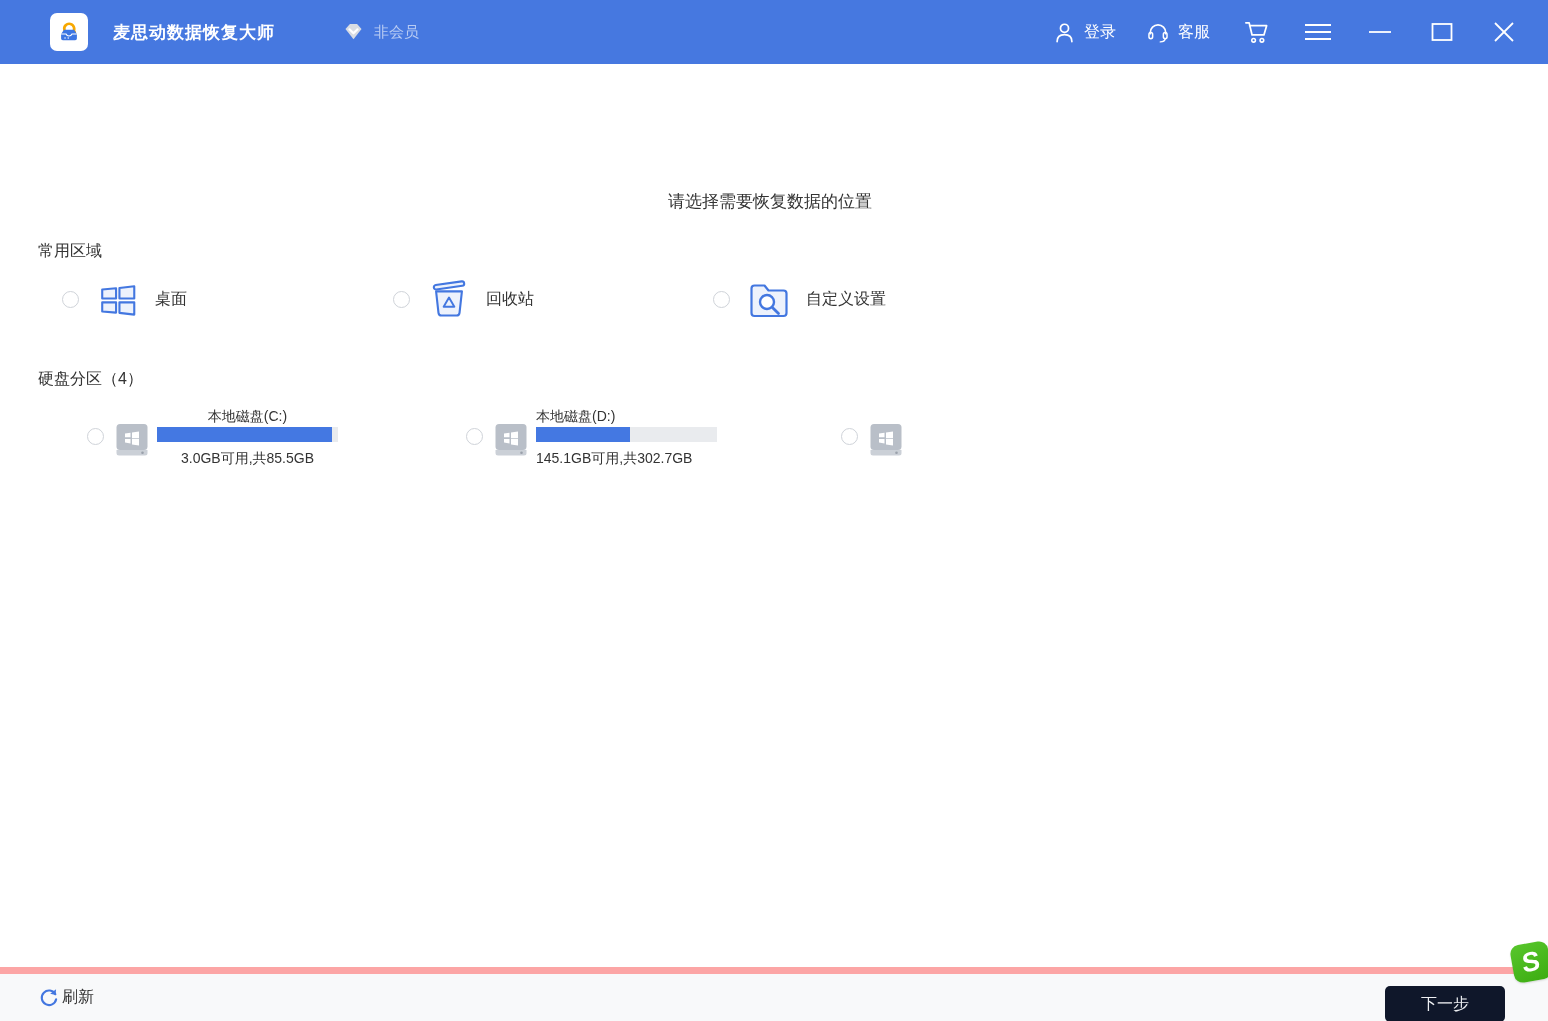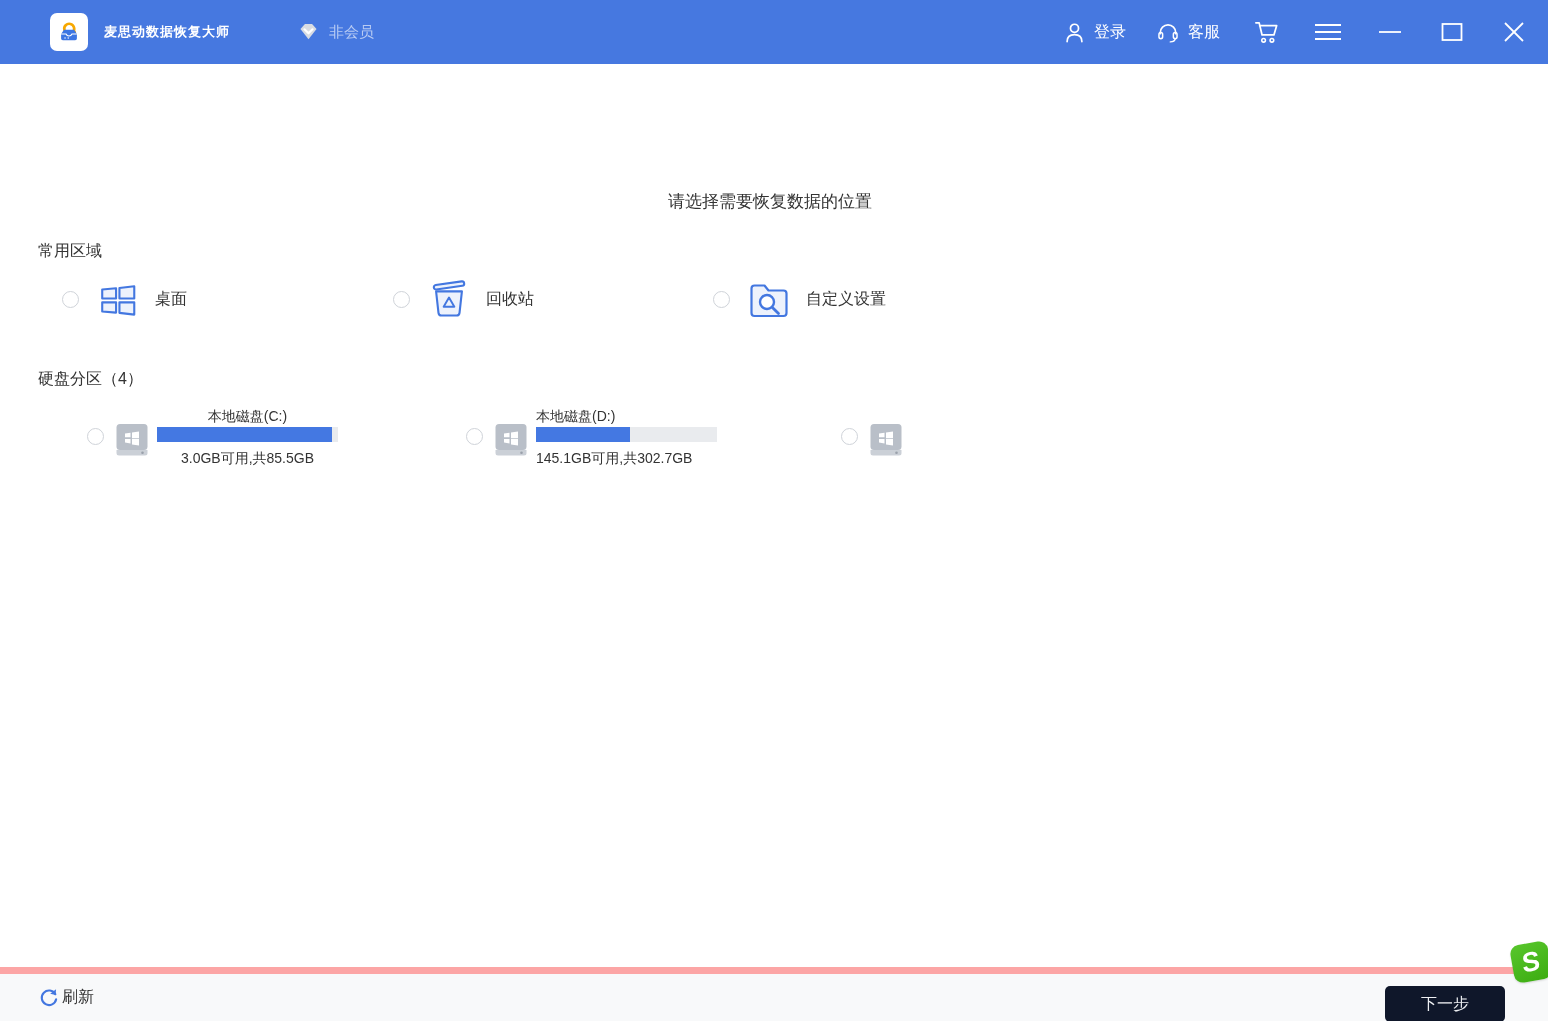--- a/index.html
+++ b/index.html
@@ -12,27 +12,27 @@
   .titlebar {
     position:absolute; top:0; left:0; width:1548px; height:64px;
     background:#4678E0; display:flex; align-items:center;
   }
   .app-logo {
     width:38px; height:38px; background:#fff; border-radius:7px;
     margin-left:50px; display:flex; align-items:center; justify-content:center;
     flex:0 0 auto;
   }
   .app-title {
-    color:#fff; font-size:13px; font-weight:bold; margin-left:16px;
+    color:#fff; font-size:17px; font-weight:bold; margin-left:25px;
     letter-spacing:1px;
   }
   .member-badge { display:flex; align-items:center; margin-left:66px; }
   .member-badge .label { color:rgba(255,255,255,0.62); font-size:15px; margin-left:8px; }
   .titlebar-right {
-    margin-left:auto; display:flex; align-items:center; gap:30px; padding-right:18px;
+    margin-left:auto; display:flex; align-items:center; gap:30px; padding-right:28px;
   }
   .tb-btn {
     display:flex; align-items:center; gap:8px; color:#fff; font-size:16px;
     cursor:pointer; height:40px;
   }
   .tb-icon-btn {
     display:flex; align-items:center; justify-content:center;
     width:32px; height:40px; cursor:pointer;
   }
   

